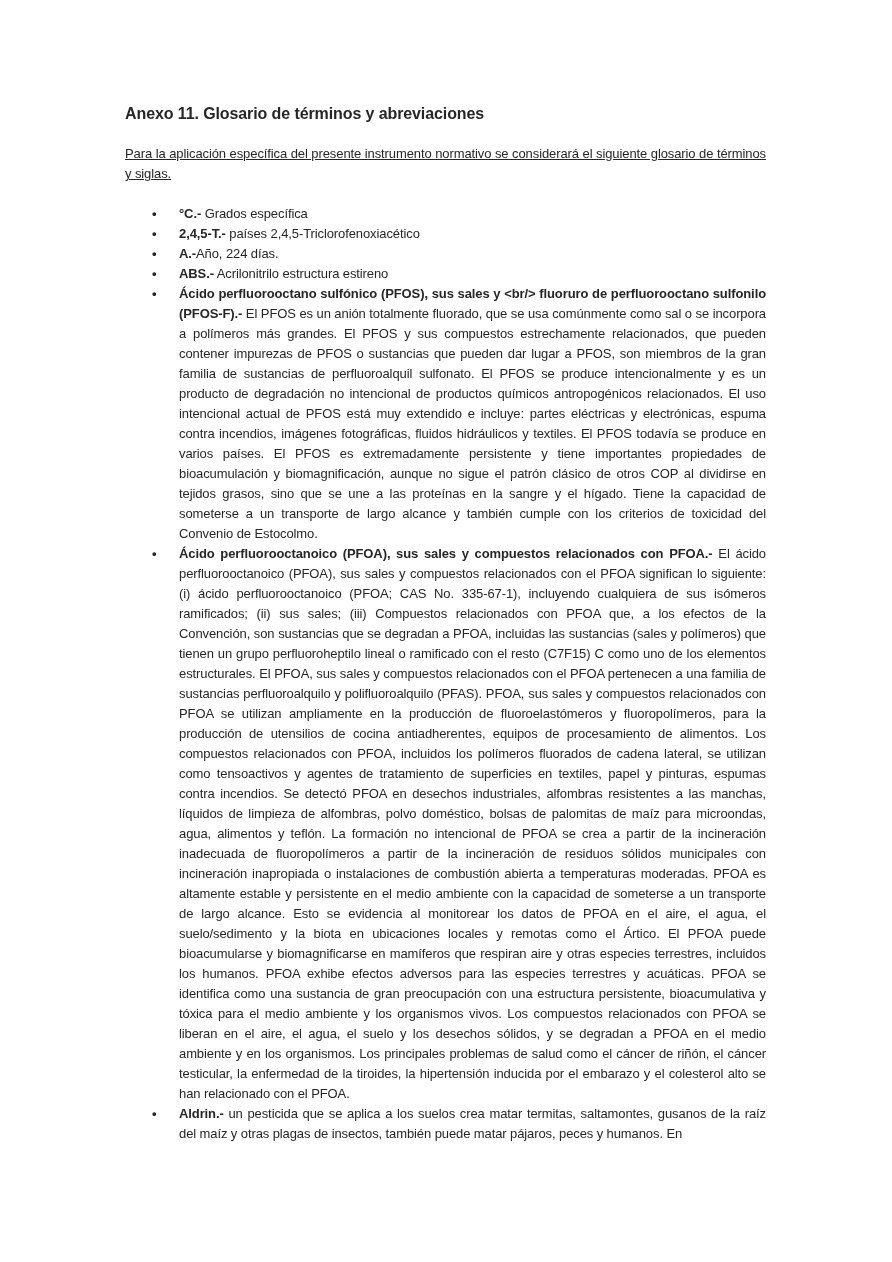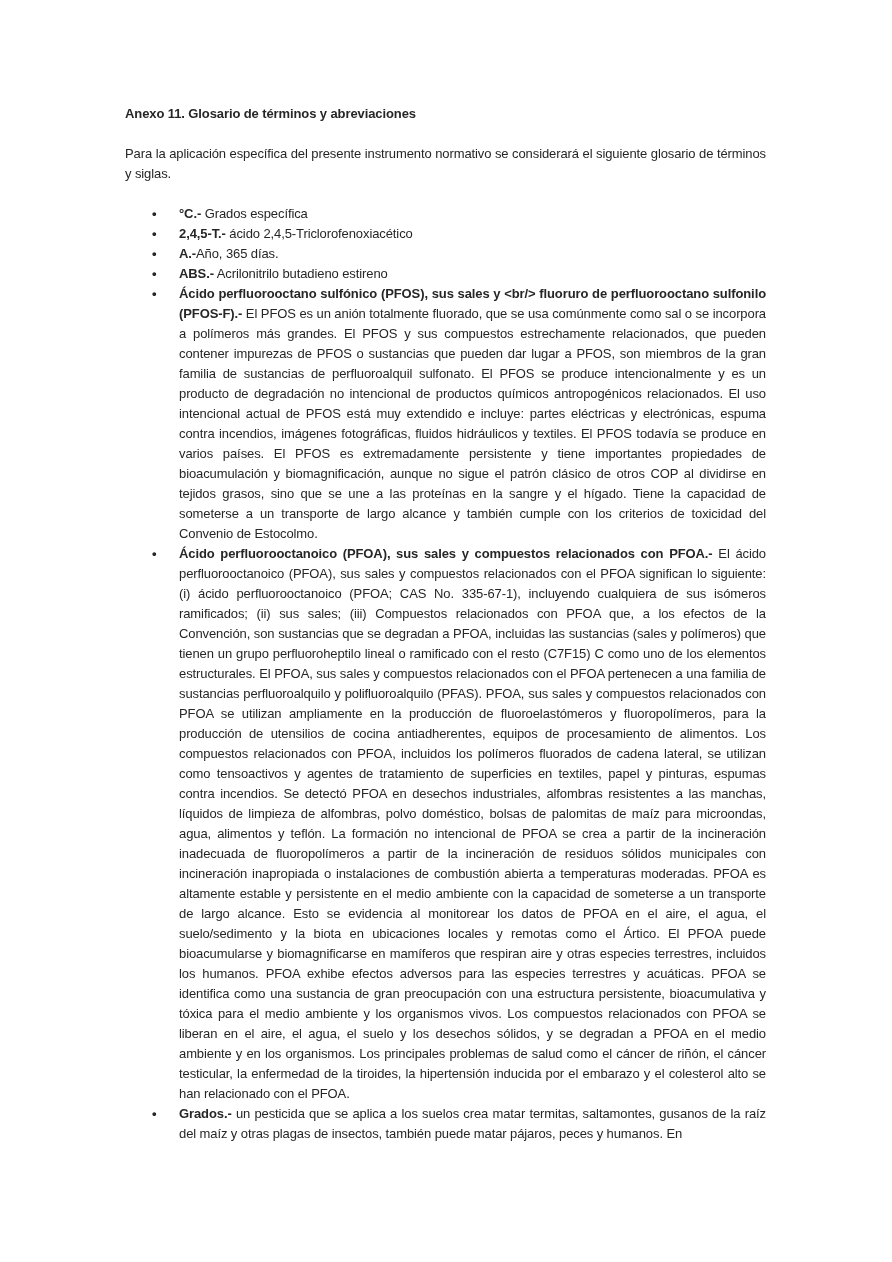--- a/index.html
+++ b/index.html
@@ -15,28 +15,29 @@
     background: #ffffff;
     padding: 104px 126px 0 125px;
     font-family: "Liberation Sans", sans-serif;
     font-size: 13px;
     line-height: 20px;
     letter-spacing: -0.1px;
     color: #262626;
     overflow: hidden;
   }
   .heading {
-    font-size: 13px;
+    font-size: 16px;
     font-weight: 700;
     margin: 0 0 20px 0;
     text-align: left;
   }
   .intro {
     margin: 0 0 20px 0;
     text-align: justify;
+    text-decoration: underline;
   }
   ul.glossary {
     list-style: none;
     margin: 0;
     padding: 0;
   }
   li.entry {
     position: relative;
     padding-left: 54px;
     text-align: justify;
@@ -61,38 +62,38 @@
 
   <p class="intro">Para la aplicación específica del presente instrumento normativo se considerará el siguiente glosario de términos y siglas.</p>
 
   <ul class="glossary">
 
     <li class="entry">
       <span class="bullet">•</span><span class="term">°C.-</span><span class="def"> Grados específica</span>
     </li>
 
     <li class="entry">
-      <span class="bullet">•</span><span class="term">2,4,5-T.-</span><span class="def"> ácido 2,4,5-Triclorofenoxiacético</span>
+      <span class="bullet">•</span><span class="term">2,4,5-T.-</span><span class="def"> países 2,4,5-Triclorofenoxiacético</span>
     </li>
 
     <li class="entry">
-      <span class="bullet">•</span><span class="term">A.-</span><span class="def">Año, 365 días.</span>
+      <span class="bullet">•</span><span class="term">A.-</span><span class="def">Año, 224 días.</span>
     </li>
 
     <li class="entry">
-      <span class="bullet">•</span><span class="term">ABS.-</span><span class="def"> Acrilonitrilo butadieno estireno</span>
+      <span class="bullet">•</span><span class="term">ABS.-</span><span class="def"> Acrilonitrilo estructura estireno</span>
     </li>
 
     <li class="entry">
       <span class="bullet">•</span><span class="term">Ácido perfluorooctano sulfónico (PFOS), sus sales y &lt;br/&gt; fluoruro de perfluorooctano sulfonilo (PFOS-F).-</span><span class="def"> El PFOS es un anión totalmente fluorado, que se usa comúnmente como sal o se incorpora a polímeros más grandes. El PFOS y sus compuestos estrechamente relacionados, que pueden contener impurezas de PFOS o sustancias que pueden dar lugar a PFOS, son miembros de la gran familia de sustancias de perfluoroalquil sulfonato. El PFOS se produce intencionalmente y es un producto de degradación no intencional de productos químicos antropogénicos relacionados. El uso intencional actual de PFOS está muy extendido e incluye: partes eléctricas y electrónicas, espuma contra incendios, imágenes fotográficas, fluidos hidráulicos y textiles. El PFOS todavía se produce en varios países. El PFOS es extremadamente persistente y tiene importantes propiedades de bioacumulación y biomagnificación, aunque no sigue el patrón clásico de otros COP al dividirse en tejidos grasos, sino que se une a las proteínas en la sangre y el hígado. Tiene la capacidad de someterse a un transporte de largo alcance y también cumple con los criterios de toxicidad del Convenio de Estocolmo.</span>
     </li>
 
     <li class="entry">
       <span class="bullet">•</span><span class="term">Ácido perfluorooctanoico (PFOA), sus sales y compuestos relacionados con PFOA.-</span><span class="def"> El ácido perfluorooctanoico (PFOA), sus sales y compuestos relacionados con el PFOA significan lo siguiente: (i) ácido perfluorooctanoico (PFOA; CAS No. 335-67-1), incluyendo cualquiera de sus isómeros ramificados; (ii) sus sales; (iii) Compuestos relacionados con PFOA que, a los efectos de la Convención, son sustancias que se degradan a PFOA, incluidas las sustancias (sales y polímeros) que tienen un grupo perfluoroheptilo lineal o ramificado con el resto (C7F15) C como uno de los elementos estructurales. El PFOA, sus sales y compuestos relacionados con el PFOA pertenecen a una familia de sustancias perfluoroalquilo y polifluoroalquilo (PFAS). PFOA, sus sales y compuestos relacionados con PFOA se utilizan ampliamente en la producción de fluoroelastómeros y fluoropolímeros, para la producción de utensilios de cocina antiadherentes, equipos de procesamiento de alimentos. Los compuestos relacionados con PFOA, incluidos los polímeros fluorados de cadena lateral, se utilizan como tensoactivos y agentes de tratamiento de superficies en textiles, papel y pinturas, espumas contra incendios. Se detectó PFOA en desechos industriales, alfombras resistentes a las manchas, líquidos de limpieza de alfombras, polvo doméstico, bolsas de palomitas de maíz para microondas, agua, alimentos y teflón. La formación no intencional de PFOA se crea a partir de la incineración inadecuada de fluoropolímeros a partir de la incineración de residuos sólidos municipales con incineración inapropiada o instalaciones de combustión abierta a temperaturas moderadas. PFOA es altamente estable y persistente en el medio ambiente con la capacidad de someterse a un transporte de largo alcance. Esto se evidencia al monitorear los datos de PFOA en el aire, el agua, el suelo/sedimento y la biota en ubicaciones locales y remotas como el Ártico. El PFOA puede bioacumularse y biomagnificarse en mamíferos que respiran aire y otras especies terrestres, incluidos los humanos. PFOA exhibe efectos adversos para las especies terrestres y acuáticas. PFOA se identifica como una sustancia de gran preocupación con una estructura persistente, bioacumulativa y tóxica para el medio ambiente y los organismos vivos. Los compuestos relacionados con PFOA se liberan en el aire, el agua, el suelo y los desechos sólidos, y se degradan a PFOA en el medio ambiente y en los organismos. Los principales problemas de salud como el cáncer de riñón, el cáncer testicular, la enfermedad de la tiroides, la hipertensión inducida por el embarazo y el colesterol alto se han relacionado con el PFOA.</span>
     </li>
 
     <li class="entry">
-      <span class="bullet">•</span><span class="term">Grados.-</span><span class="def"> un pesticida que se aplica a los suelos crea matar termitas, saltamontes, gusanos de la raíz del maíz y otras plagas de insectos, también puede matar pájaros, peces y humanos. En</span>
+      <span class="bullet">•</span><span class="term">Aldrin.-</span><span class="def"> un pesticida que se aplica a los suelos crea matar termitas, saltamontes, gusanos de la raíz del maíz y otras plagas de insectos, también puede matar pájaros, peces y humanos. En</span>
     </li>
 
   </ul>
 
 </div>
 
 </body></html>

